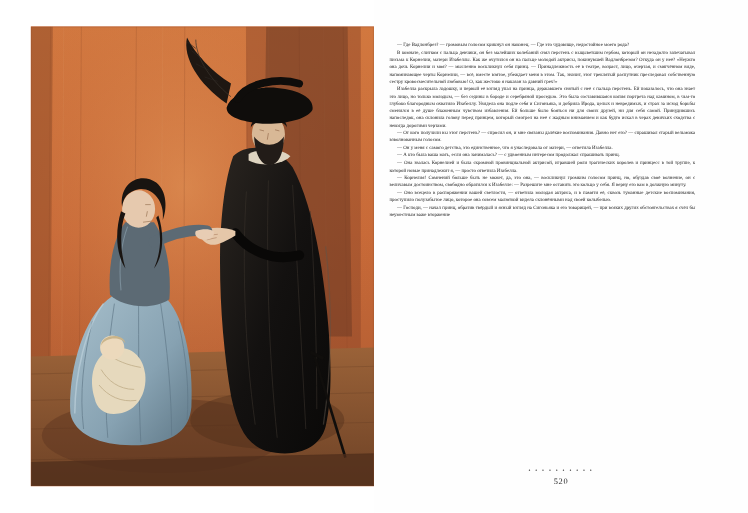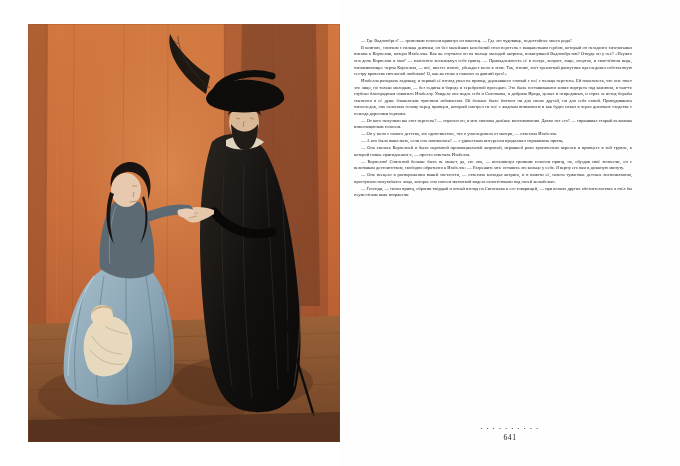--- a/index.html
+++ b/index.html
@@ -277,17 +277,17 @@
       <p class="para">— Он у меня с самого детства, это единственное, что я унаследовала от матери, — ответила Изабелла.</p>
       <p class="para">— А кто была ваша мать, если она занималась? — с удвоенным интересом продолжал спрашивать принц.</p>
       <p class="para">— Она звалась Корнелией и была скромной провинциальной актрисой, игравшей роли трагических королев и принцесс в той труппе, к которой новые принадлежит я, — просто ответила Изабелла.</p>
       <p class="para">— Корнелия! Сомнений больше быть не может, да, это она, — воскликнул громким голосом принц, но, обуздав своё волнение, он с величавым достоинством, свободно обратился к Изабелле: — Разрешите мне оставить это кольцо у себя. Я верну его вам в должную минуту.</p>
       <p class="para">— Оно всецело в распоряжении вашей светлости, — ответила молодая актриса, и в памяти её, сквозь туманные детские воспоминания, проступило полузабытое лицо, которое она совсем малюткой видела склонёнными над своей колыбелью.</p>
       <p class="para">— Господи, — начал принц, обратив твёрдый и ясный взгляд на Сигоньяка и его товарищей, — при всяких других обстоятельствах я счёл бы неуместным важе вторжение</p>
     </div>
 
     <div class="folio-wrap">
       <div class="folio-orn">• • • • • • • • • •</div>
-      <div class="folio-num">641</div>
+      <div class="folio-num">520</div>
     </div>
   </div>
 
 </div>
 
 </body></html>

